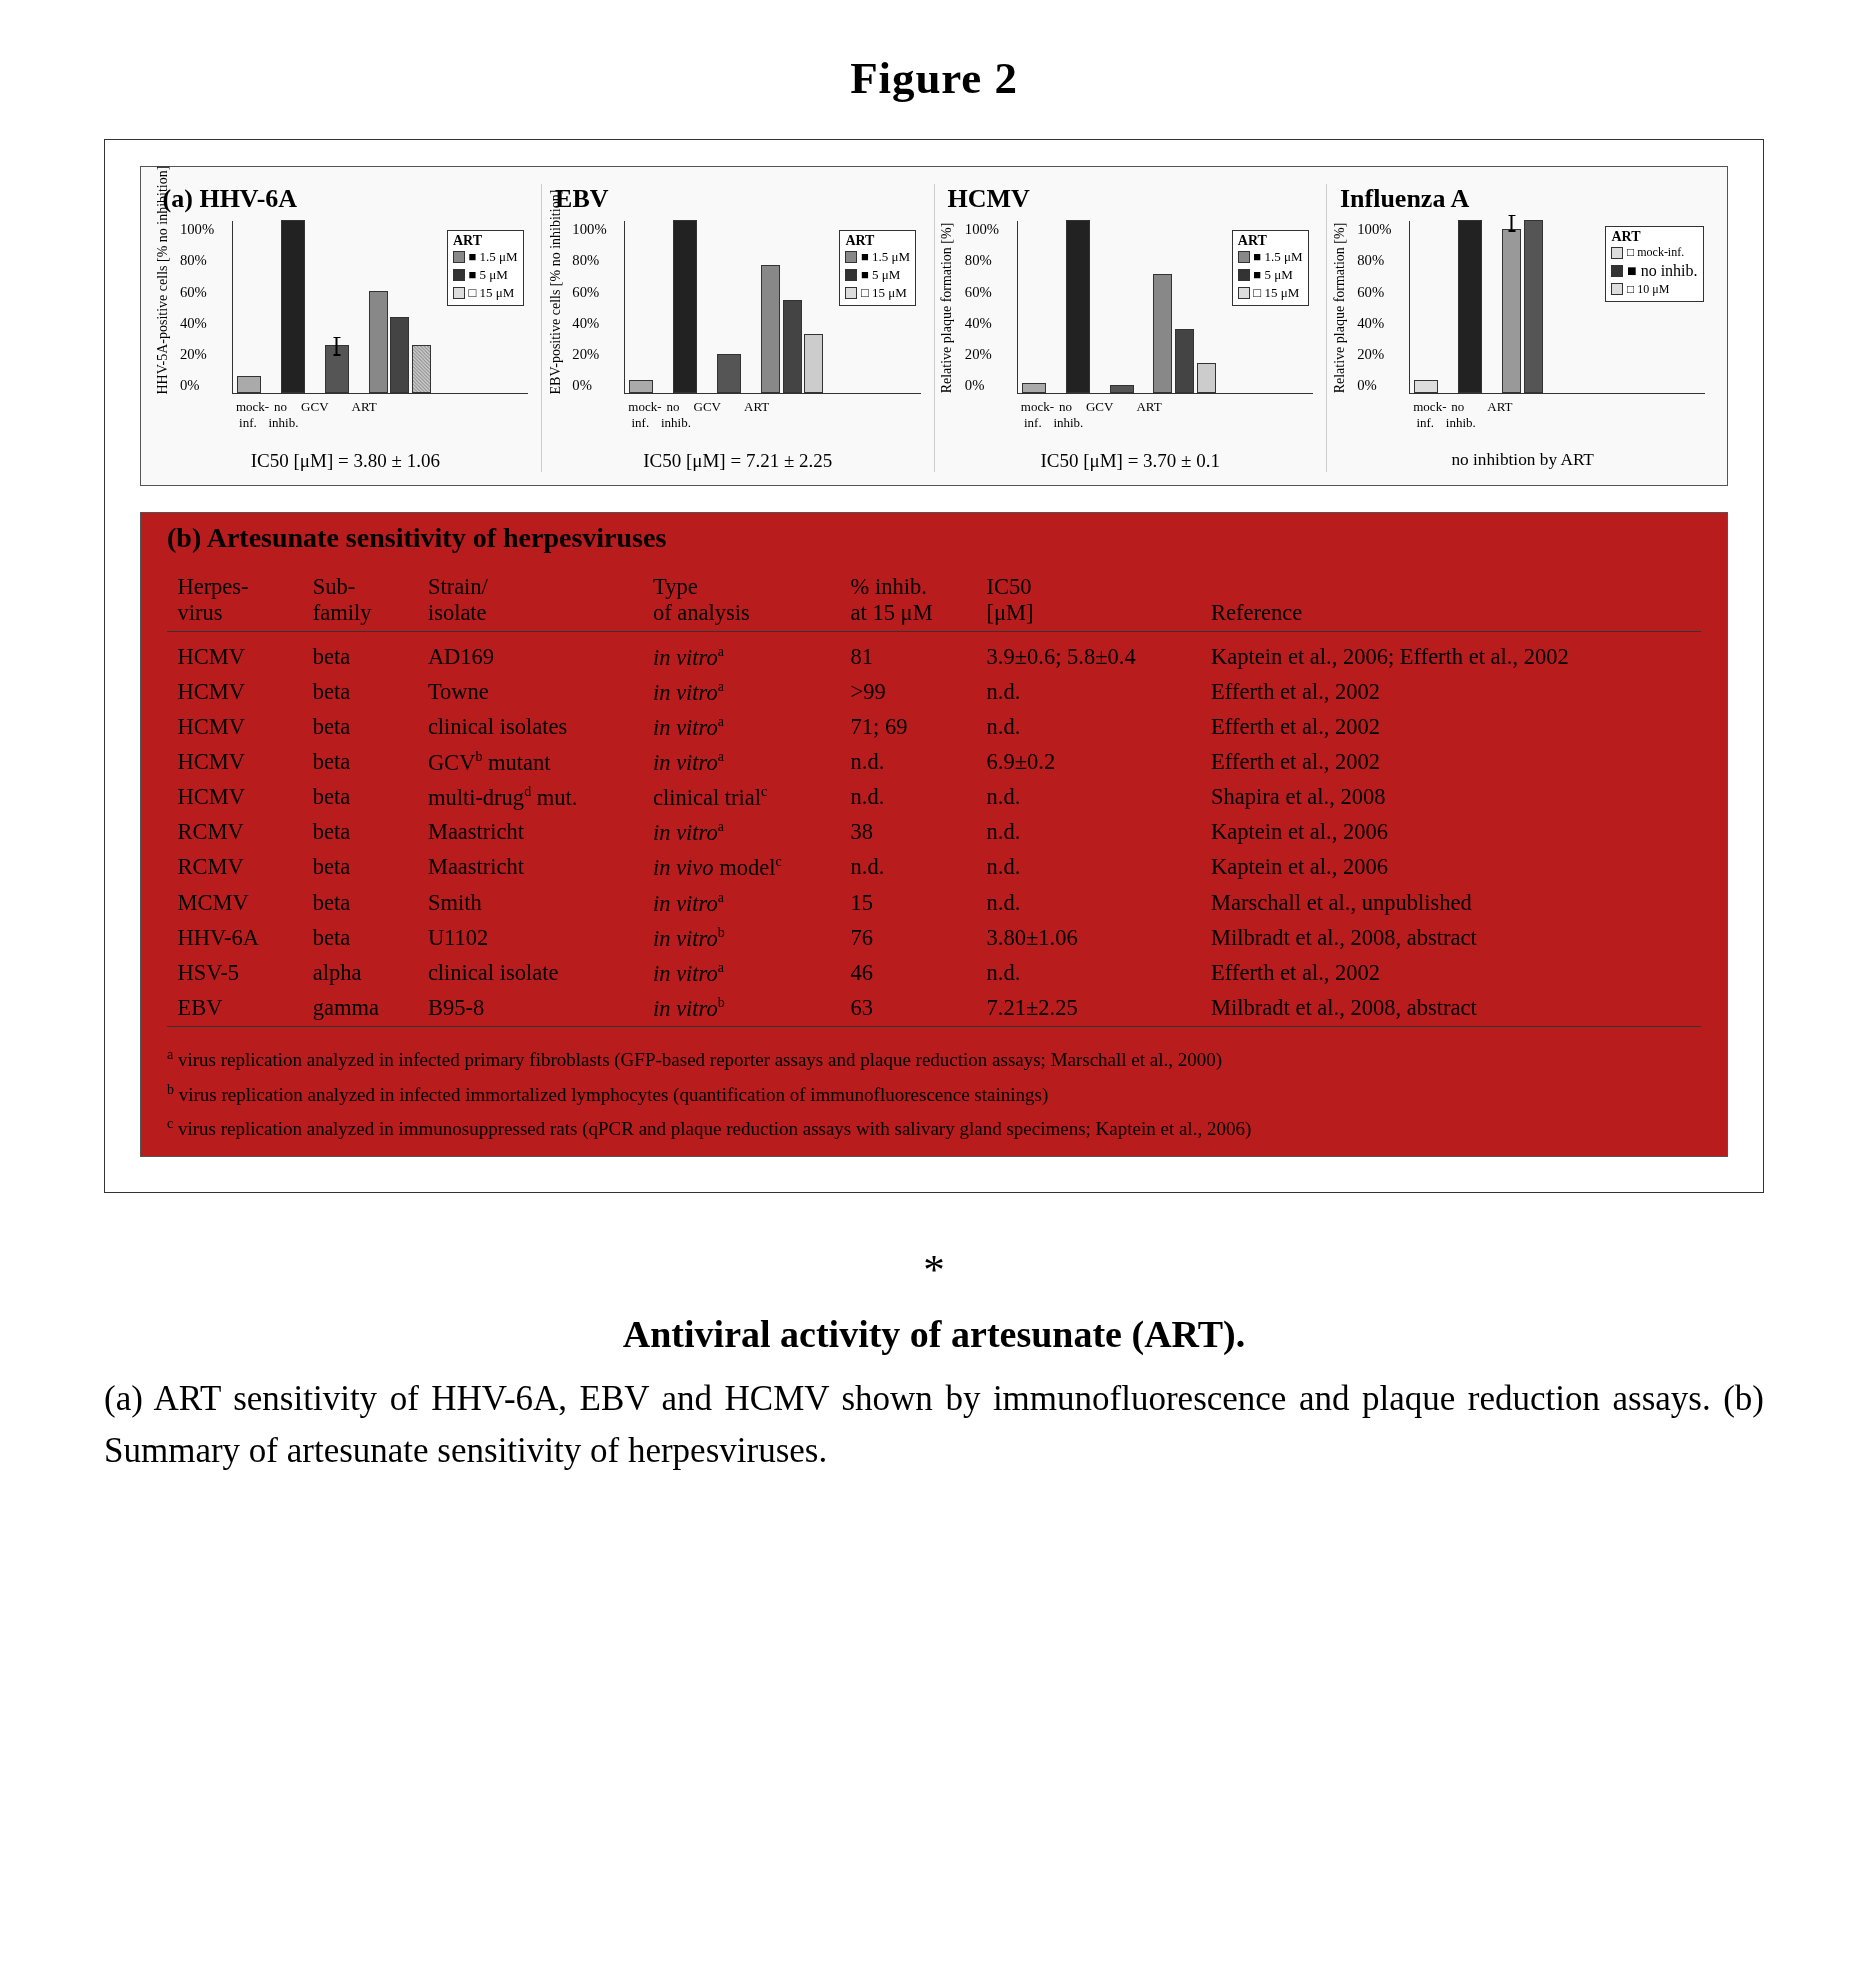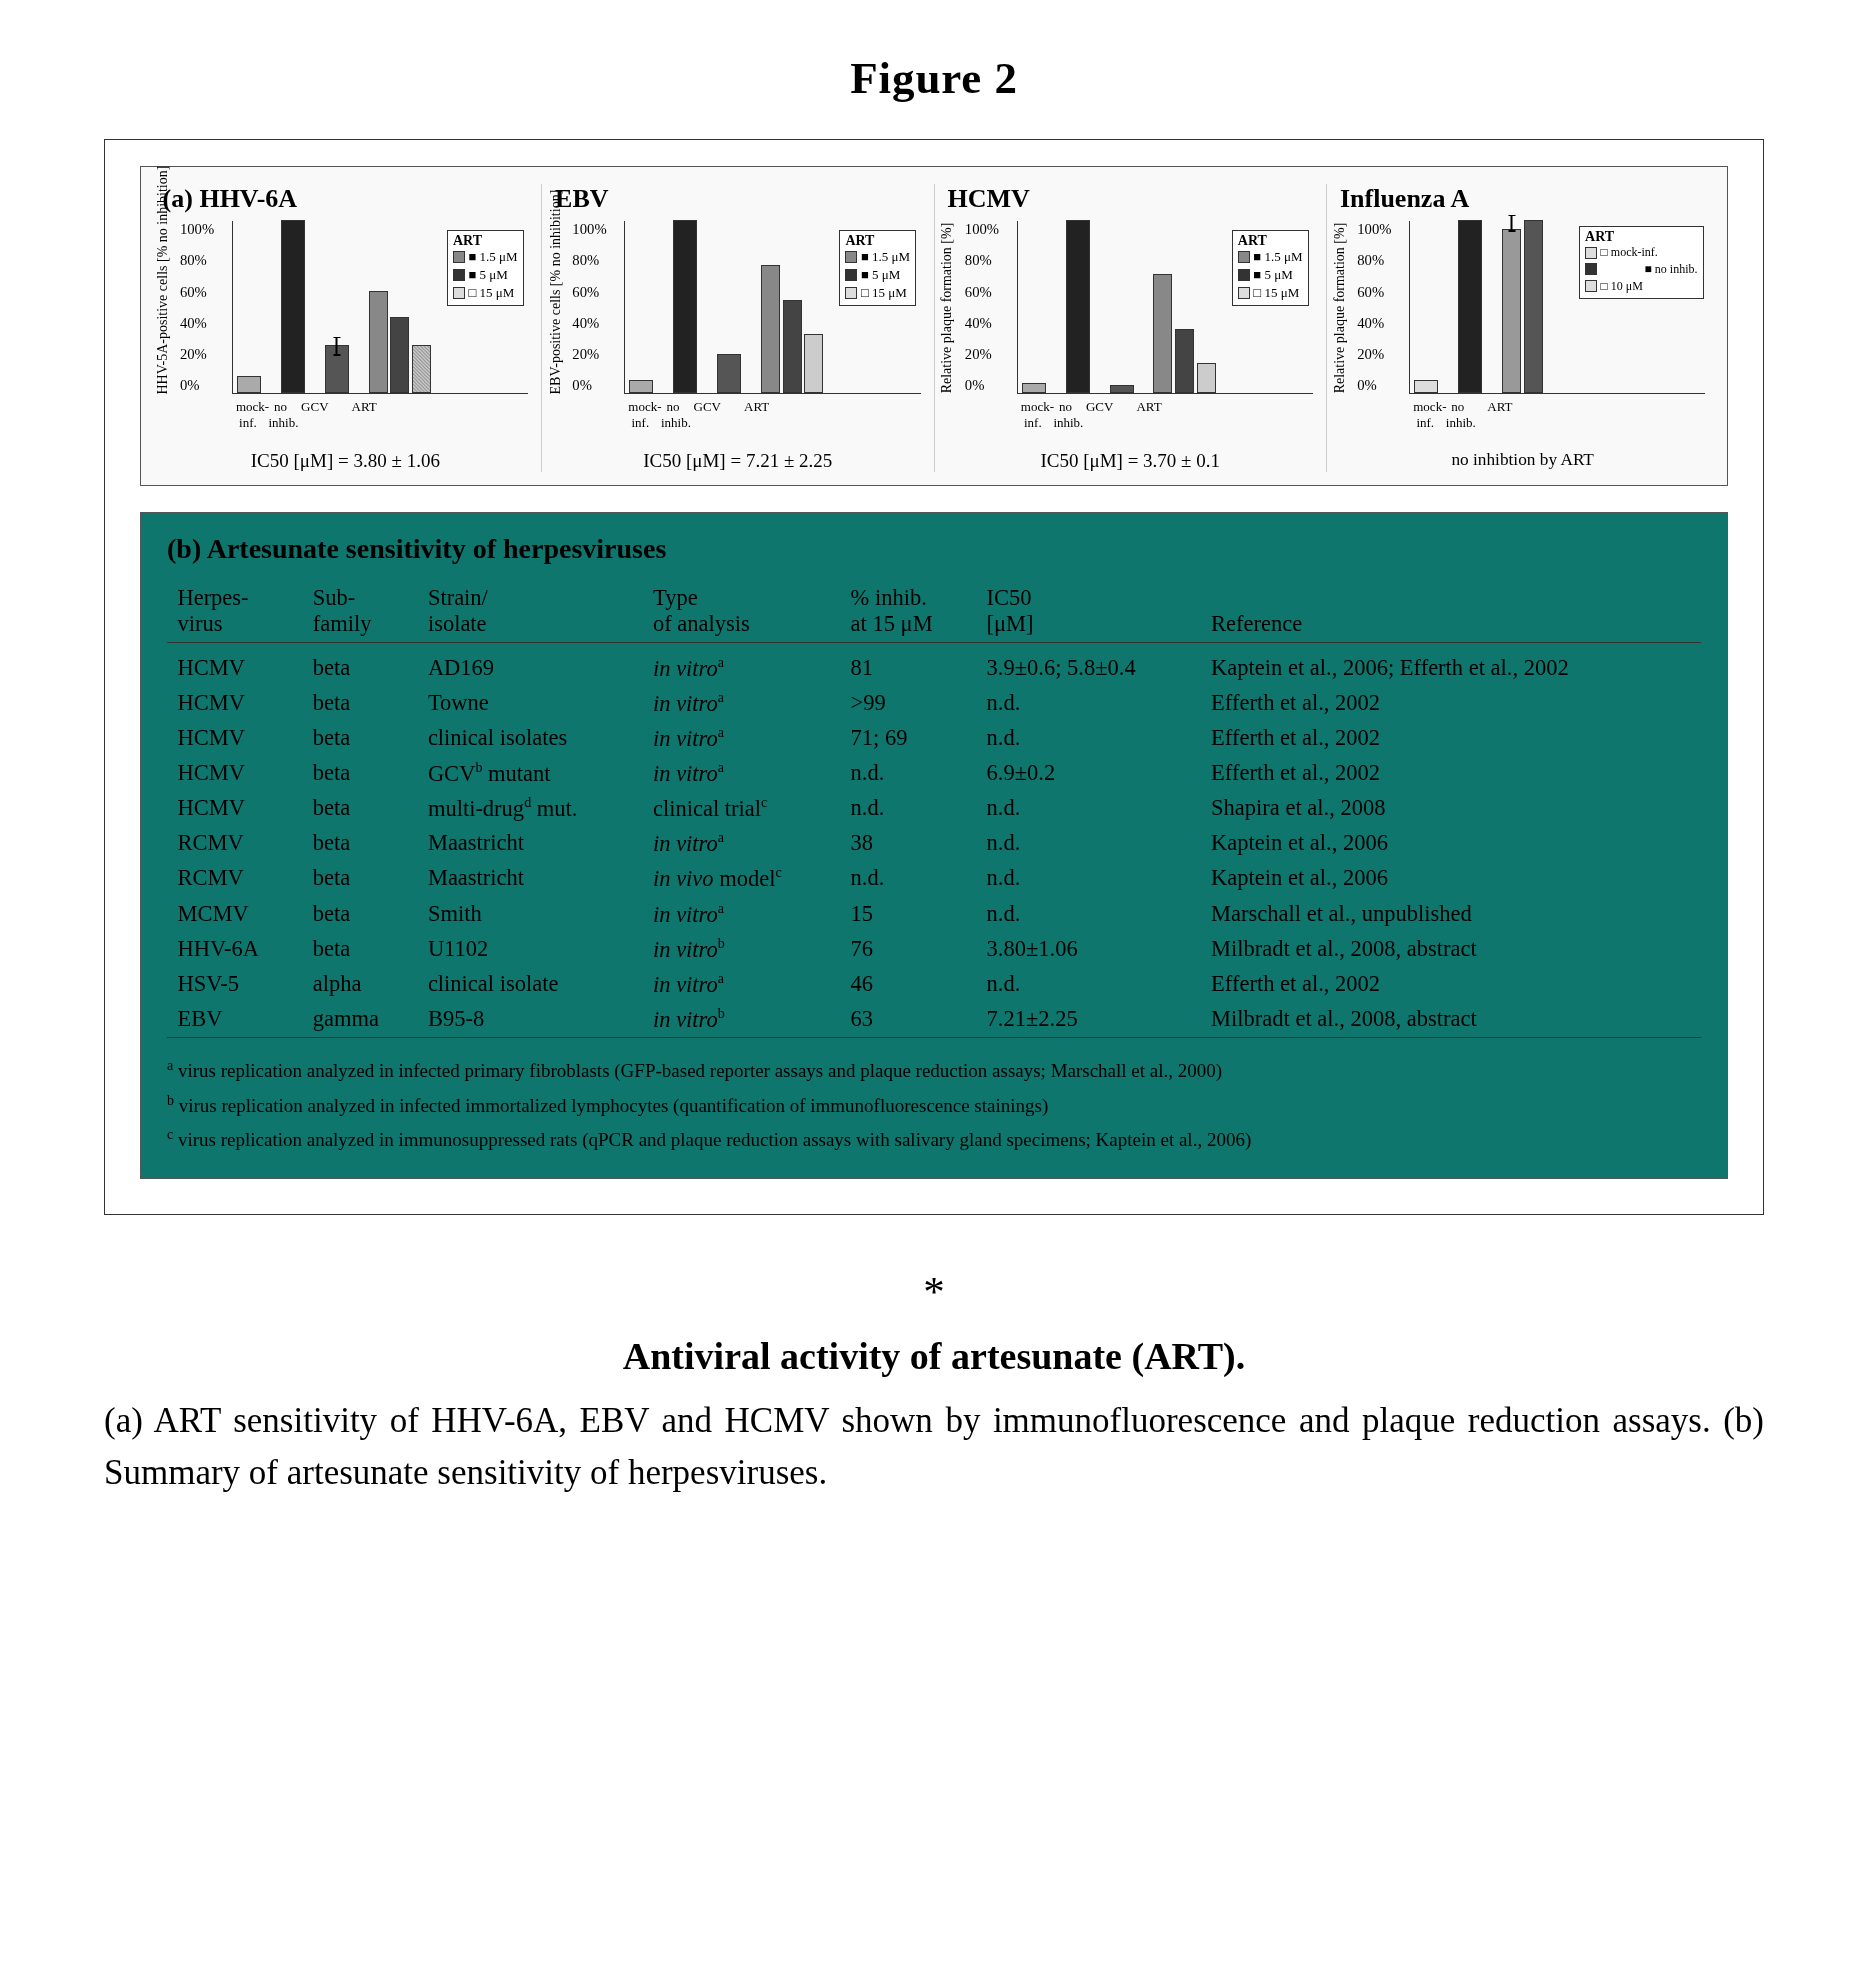--- a/index.html
+++ b/index.html
@@ -96,22 +96,22 @@
 
     .ic50-label {
       font-size: 19px;
       margin-top: 19px;
       text-align: center;
     }
 
     
     .panel-b {
       border: 1.3px solid #555;
-      padding: 20px 26px;
-      background: #0f766e;
+      padding: 9px 26px;
+      background: #b91c1c;
     }
 
     .panel-b-title {
       font-size: 28px;
       font-weight: bold;
       margin-bottom: 14px;
     }
 
     .data-table {
       width: 100%;
@@ -402,21 +402,21 @@
               <div style="width:19px;height:173px;background:#555;border:0.9px solid #333;"></div>
             </div>
             <div class="chart-legend" style="right:1.7px;top:4.3px;">
               <div style="font-size:14px;font-weight:bold;">ART</div>
               <div class="legend-item">
                   <div class="legend-box" style="background:#ddd;border:0.9px solid #333;"></div>
                   <span style="font-size:12px;text-align:right;">□ mock-inf.</span>
                 </div>
               <div class="legend-item">
                   <div class="legend-box" style="background:#333;"></div>
-                  <span style="font-size:12px;margin-left:44px;">■ no inhib.</span>
+                  <span style="font-size:16px;">■ no inhib.</span>
                 </div>
               <div class="legend-item">
                   <div class="legend-box" style="background:#ddd;border:0.9px solid #333;"></div>
                   <span style="font-size:12px;">□ 10 μM</span>
                 </div>
             </div>
           </div>
           <div style="display:flex;gap:4.3px;margin-top:5.2px;padding-left:4.3px;font-size:13px;">
             <span style="width:24px;text-align:center;">mock-inf.</span>
             <span style="width:24px;text-align:center;margin-left:4.3px;">no inhib.</span>

